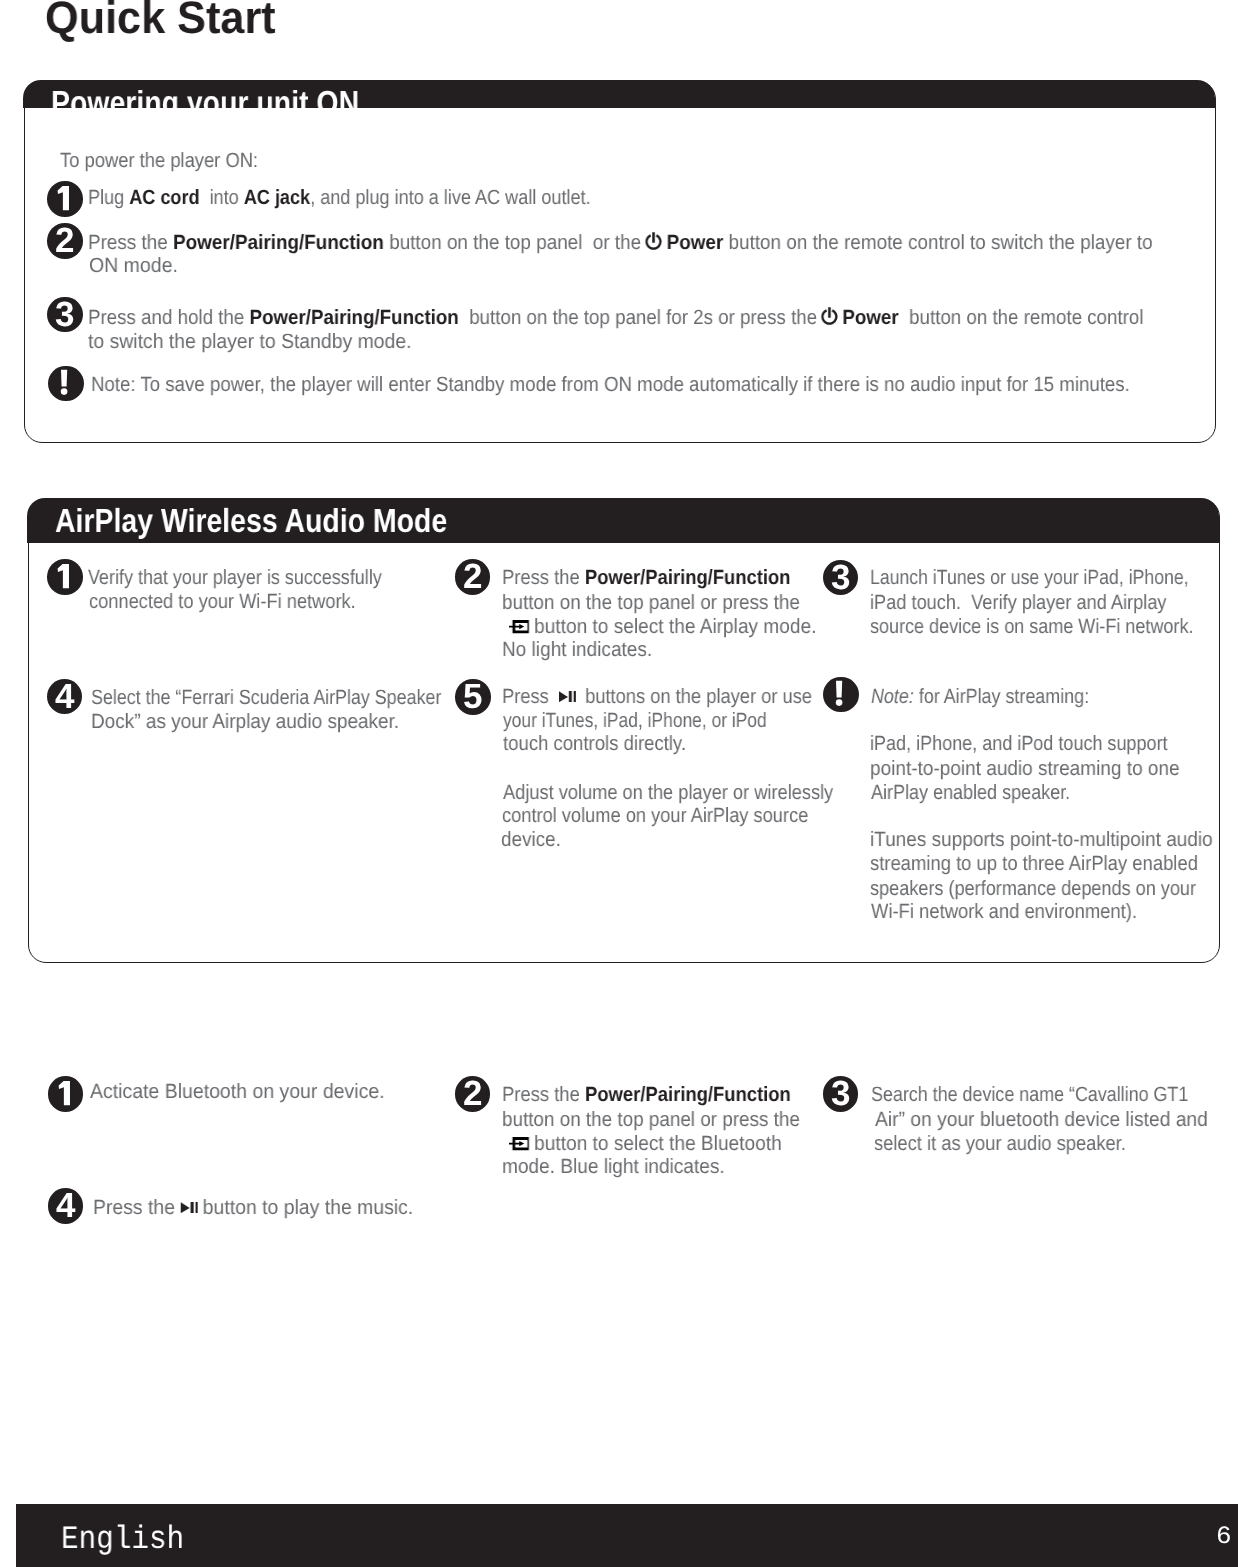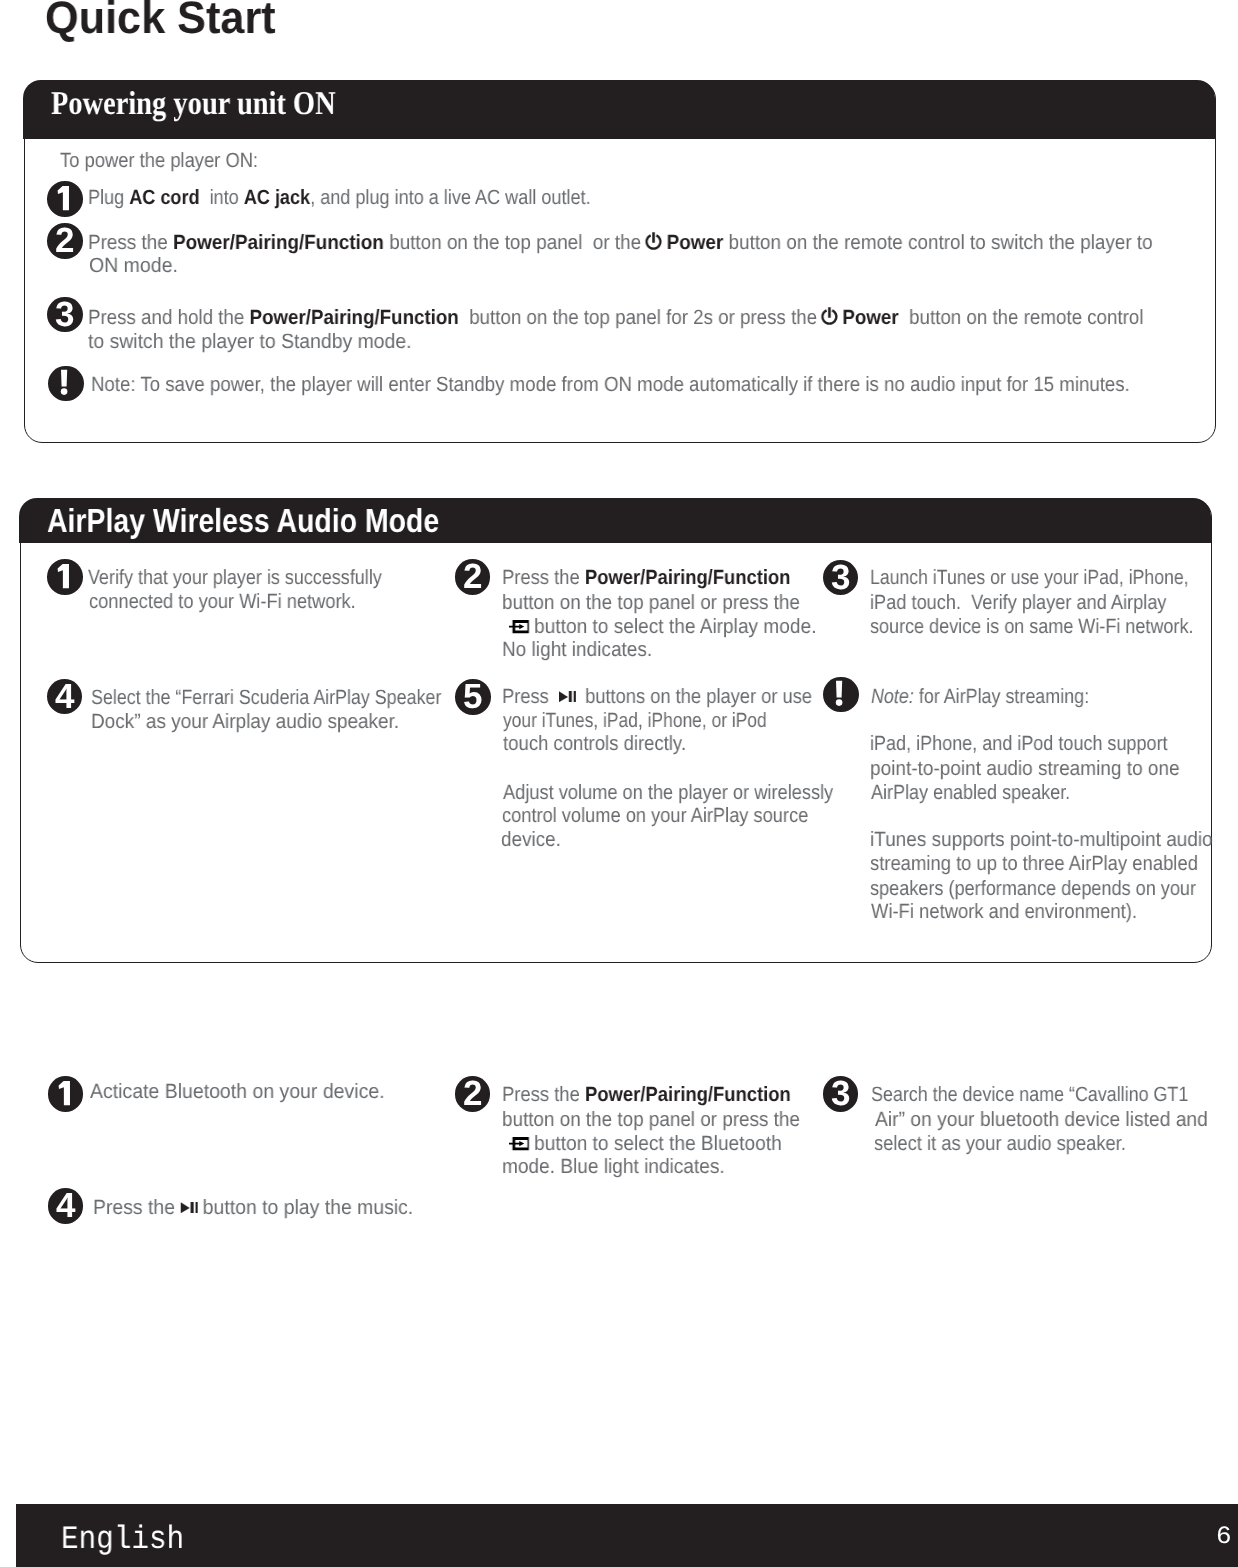--- a/index.html
+++ b/index.html
@@ -43,21 +43,21 @@
   #footer-page{position:absolute;left:1199.7px;top:20px;font-size:25px;color:#ffffff;
     line-height:26px;white-space:nowrap;transform-origin:0 0;transform:scaleX(1.04);}
 
 </style>
 </head>
 <body>
 
 <div id="page">
   <h1 id="page-title">Quick Start</h1>
   <section class="card" style="left:24px;top:81.3px;width:1192px;height:362px;">
-    <div class="card-head" style="height:59px;width:1192px;font-family:Liberation Serif, serif;">
+    <div class="card-head" style="height:28px;width:1192px;">
       <div class="card-head-text" style="left:28.2px;top:6.9px;">Powering your unit ON</div>
     </div>
   </section>
   <div class="t" style="left:60.4px;top:151.1px;transform:scaleX(0.892);"><span>To power the player ON:</span></div>
   <div class="bullet" style="left:47px;top:181px;">
       <svg class="glyph" viewBox="0 0 35.6 35.6" aria-hidden="true">
         <path d="M15.60 5.0 H21.98 V29.3 H15.88 V11.3 L10.98 13.1 L10.61 9.4 Z" fill="#ffffff"></path>
       </svg>
     </div>
   <div class="t" style="left:87.6px;top:187.8px;transform:scaleX(0.878);"><span>Plug </span><b>AC cord</b><span>  into </span><b>AC jack</b><span>, and plug into a live AC wall outlet.</span></div>
@@ -77,21 +77,21 @@
           <path d="M5.24 4.28 A6.875 6.875 0 1 0 10.86 4.28" stroke="#231f20" stroke-width="2.35" fill="none" stroke-linecap="butt"></path>
         </svg></span><b> Power</b><span>  button on the remote control</span></div>
   <div class="t" style="left:88px;top:332.4px;transform:scaleX(0.942);"><span>to switch the player to Standby mode.</span></div>
   <div class="bullet bullet-note" style="left:48.1px;top:365.9px;">
       <svg class="glyph" viewBox="0 0 35.6 35.6" aria-hidden="true">
         <path d="M13.0 3.7 H19.2 L18.6 20.5 H13.6 Z" fill="#ffffff"></path>
         <circle cx="16.1" cy="25.6" r="3.3" fill="#ffffff"></circle>
       </svg>
     </div>
   <div class="t" style="left:91.2px;top:374.6px;transform:scaleX(0.906);"><span>Note: To save power, the player will enter Standby mode from ON mode automatically if there is no audio input for 15 minutes.</span></div>
-  <section class="card" style="left:20px;top:499.3px;width:1192px;height:463.5px;">
+  <section class="card" style="left:28px;top:499.3px;width:1192px;height:463.5px;">
     <div class="card-head" style="height:45px;width:1192px;">
       <div class="card-head-text" style="left:28.2px;top:6.9px;">AirPlay Wireless Audio Mode</div>
     </div>
   </section>
   <div class="bullet" style="left:47px;top:559.2px;">
       <svg class="glyph" viewBox="0 0 35.6 35.6" aria-hidden="true">
         <path d="M15.60 5.0 H21.98 V29.3 H15.88 V11.3 L10.98 13.1 L10.61 9.4 Z" fill="#ffffff"></path>
       </svg>
     </div>
   <div class="t" style="left:88.2px;top:568px;transform:scaleX(0.873);"><span>Verify that your player is successfully</span></div>

